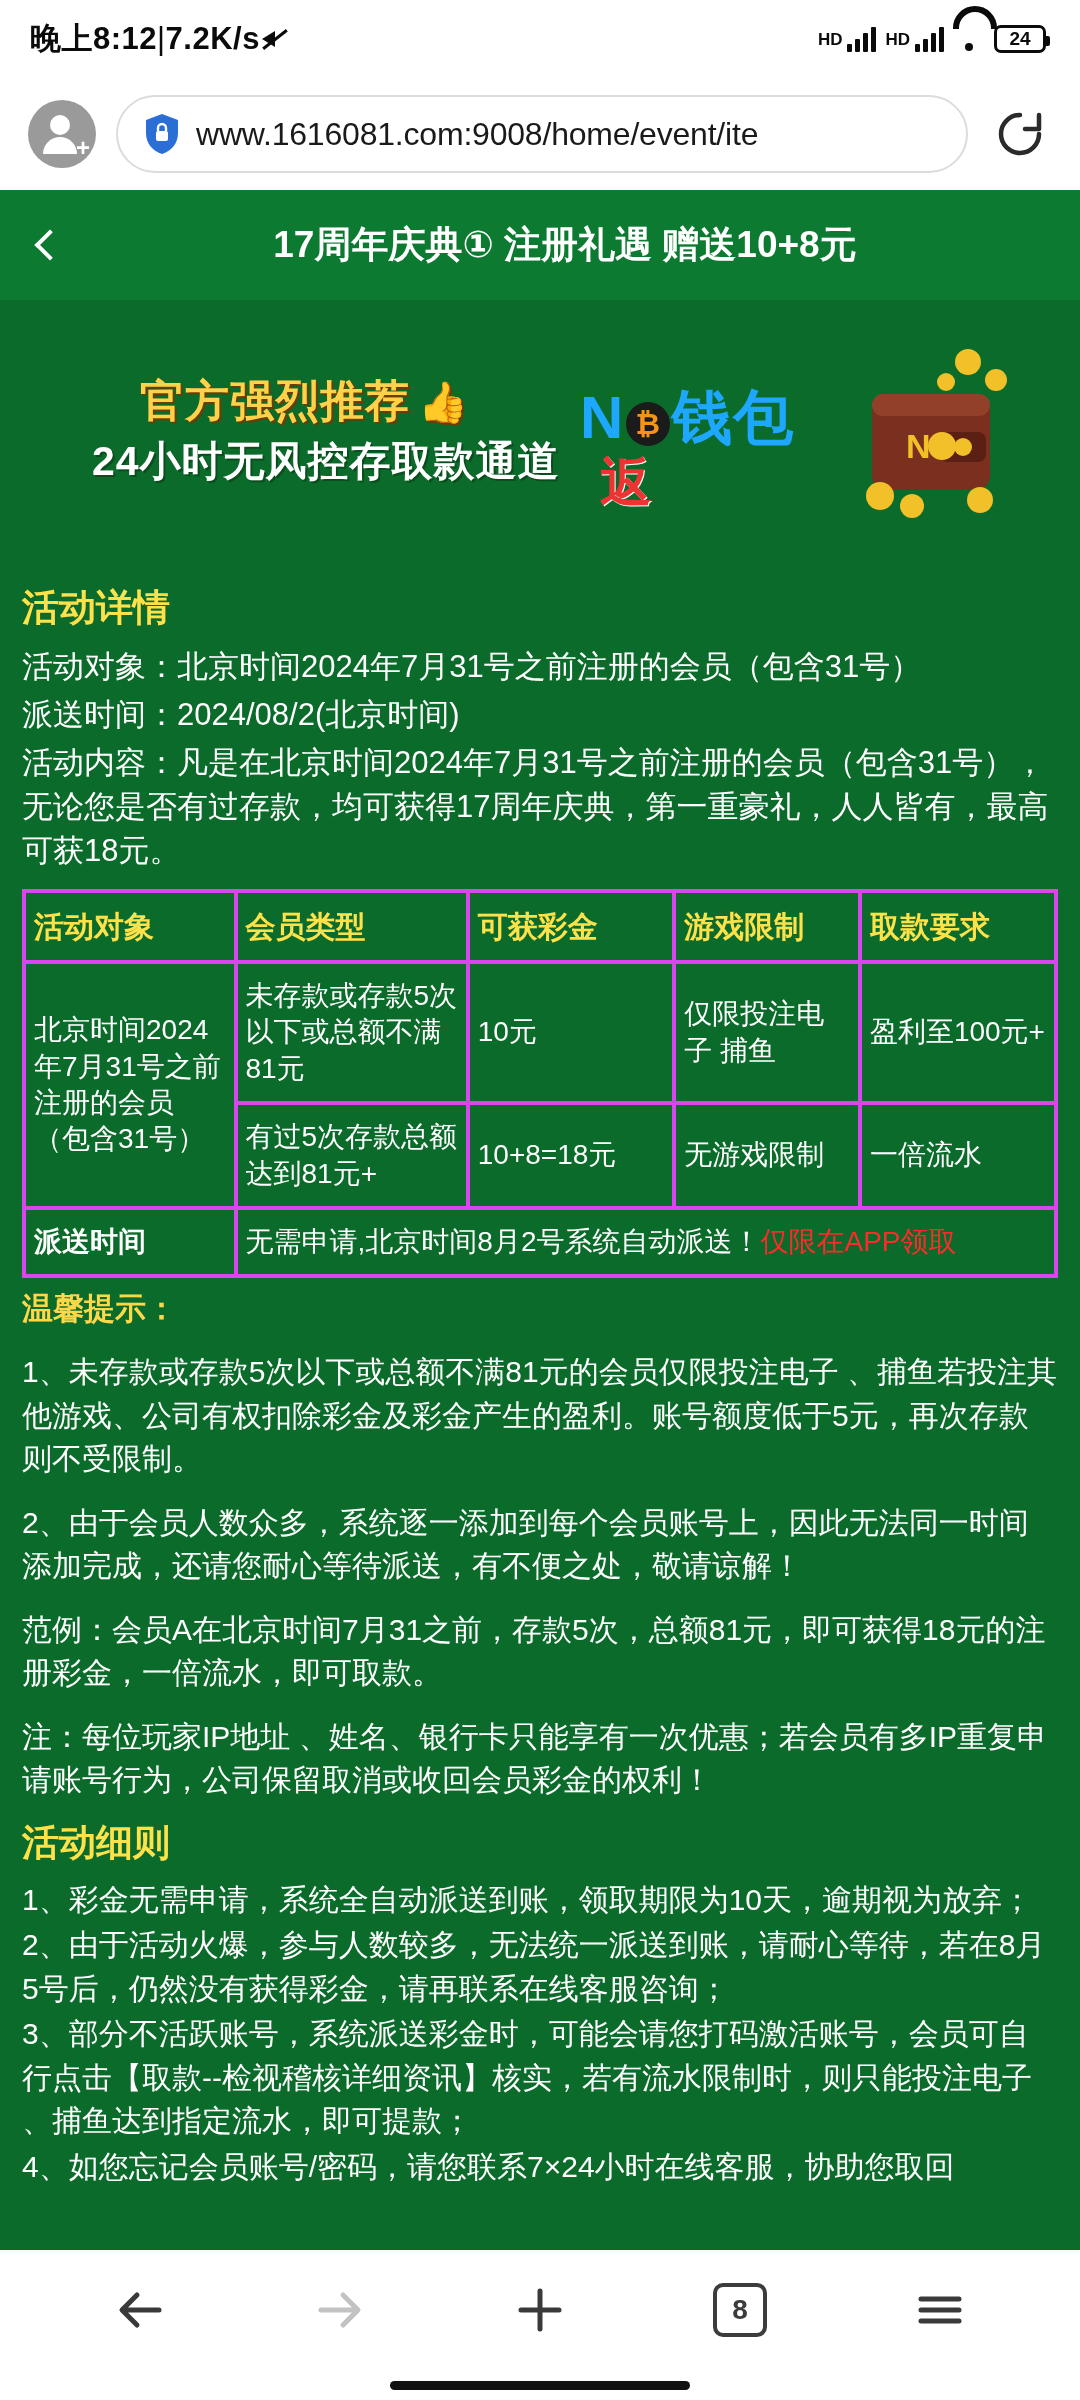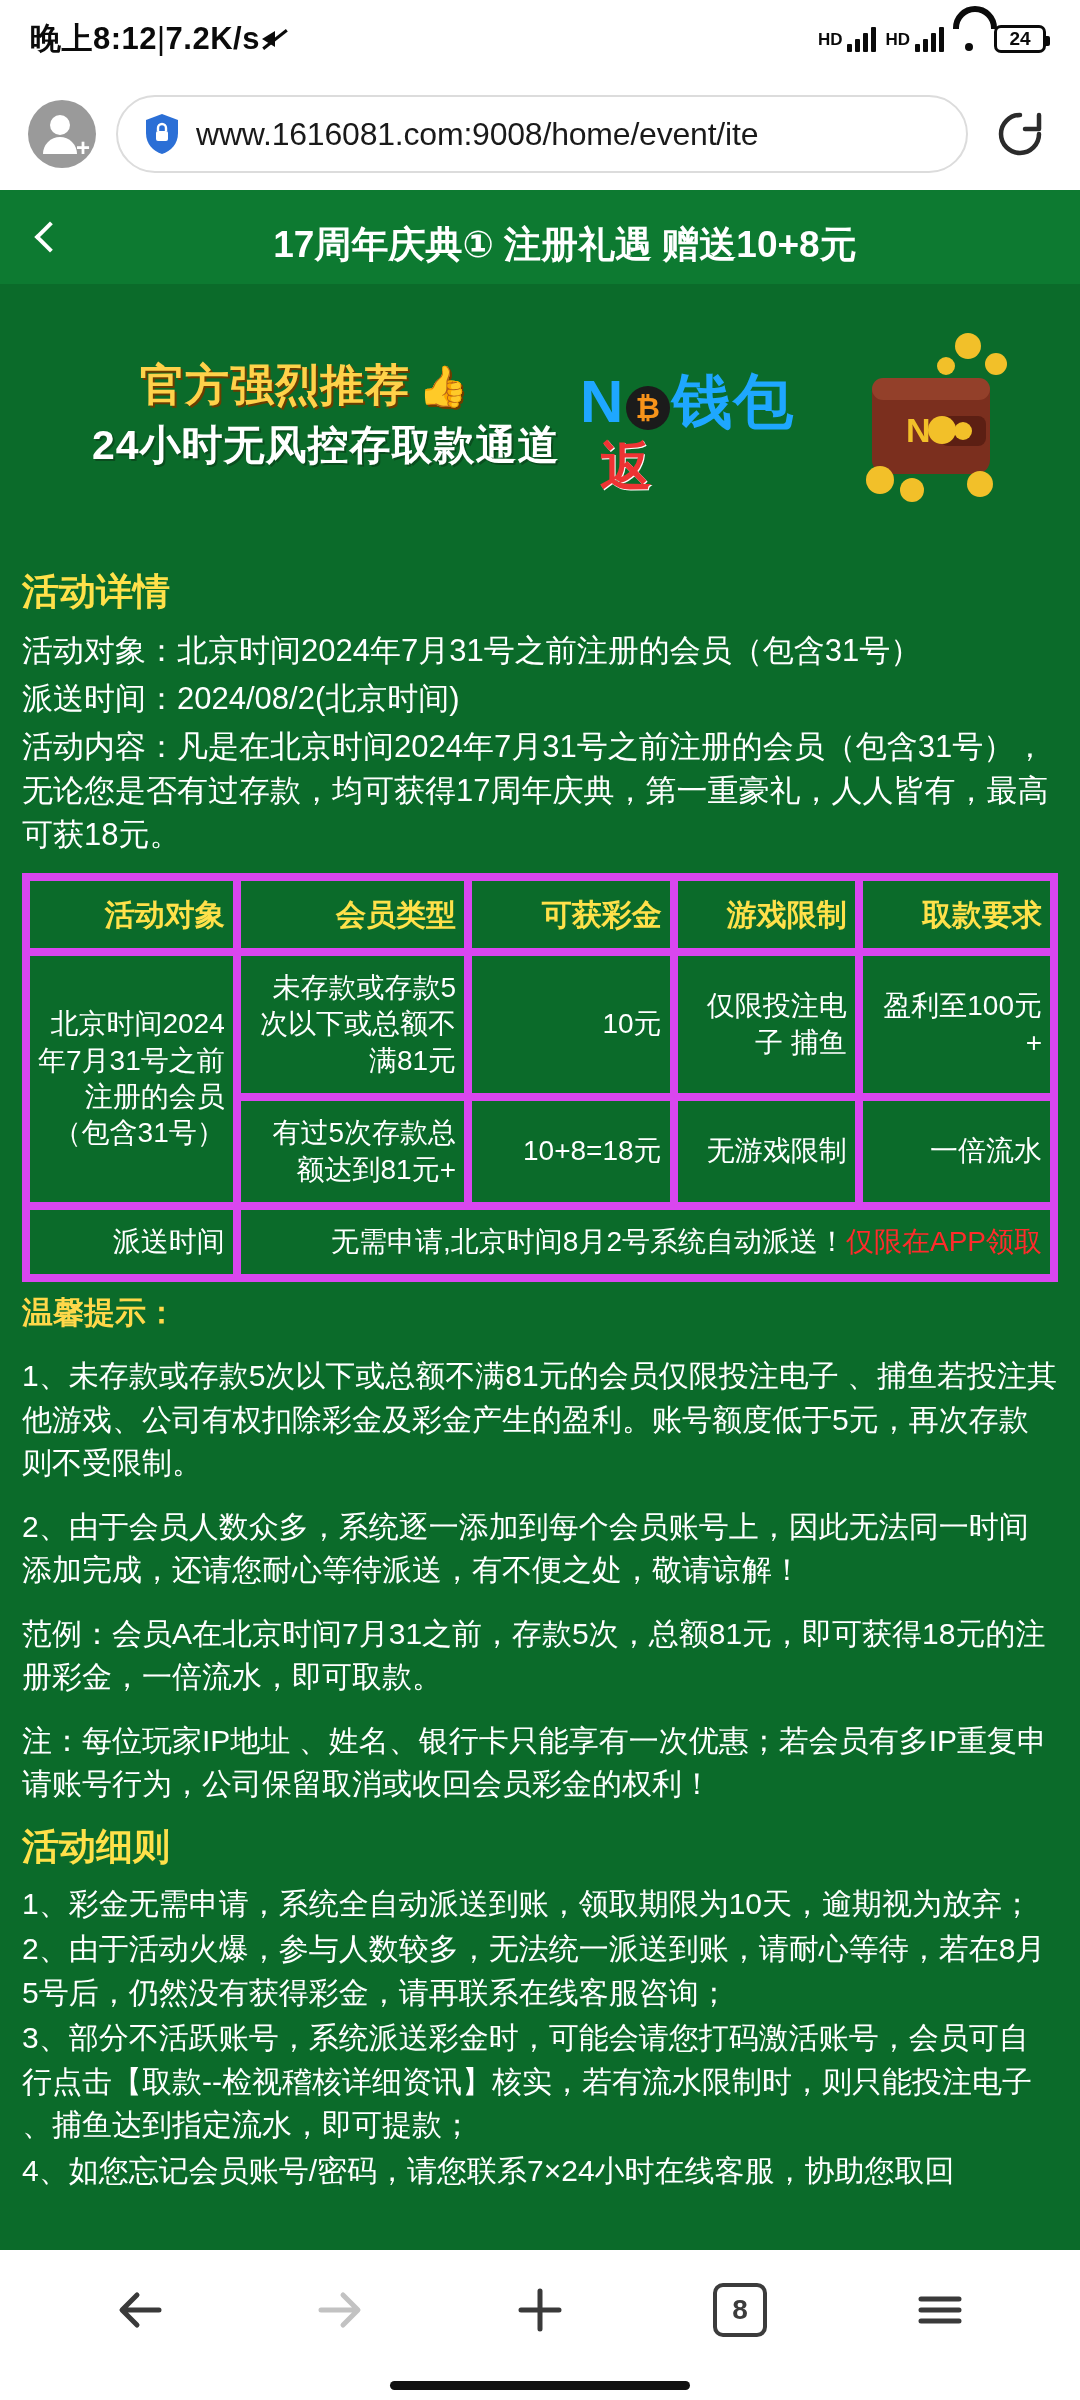--- a/index.html
+++ b/index.html
@@ -72,21 +72,21 @@
   .url-text {
     font-size: 32px; color: #1a1a1a; white-space: nowrap; overflow: hidden; letter-spacing: -0.2px;
   }
   .reload {
     width: 64px; height: 64px; flex: 0 0 64px; display:flex;align-items:center;justify-content:center;
   }
 
   
   .page { flex: 1; background: #0b6b2a; overflow: hidden; position: relative; }
   .topbar {
-    height: 94px; background: #0d7a31; display: flex; align-items: center; padding: 0 20px;
+    height: 110px; background: #0d7a31; display: flex; align-items: center; padding: 0 20px;
     position: relative;
   }
   .back-chevron { width: 60px; flex: 0 0 60px; display:flex;align-items:center;justify-content:center; }
   .back-chevron span {
     display:block; width: 22px; height: 22px; border-left: 4px solid #fff; border-bottom: 4px solid #fff;
     transform: rotate(45deg);
   }
   .page-title {
     position: absolute; left: 90px; right: 40px; top: 0; height: 110px;
     display: flex; align-items: center; justify-content: center; text-align: center;
@@ -125,26 +125,26 @@
   
   .content { padding: 0 22px 0 22px; color: #fff; }
   .sec-title { color: #ffe14a; font-size: 37px; font-weight: bold; margin: 18px 0 12px; }
   .p { font-size: 31px; line-height: 1.42; color: #ffffff; margin-bottom: 4px; }
 
   table.tbl {
     width: 100%; border-collapse: collapse; margin: 16px 0 10px; background: #0b6b2a;
     table-layout: fixed;
   }
   table.tbl td, table.tbl th {
-    border: 8px solid #d946ef; text-align: right; vertical-align: middle;
+    border: 4px solid #d946ef; text-align: left; vertical-align: middle;
     padding: 14px 8px; font-size: 28px; color: #ffffff; line-height: 1.3;
   }
   table.tbl th { color: #ffe14a; font-weight: bold; font-size: 30px; }
   .red { color: #ff2b2b; }
-  .yellow { color: #ffe14a; }
+  .yellow { color: #ffe14a; font-weight: bold; }
 
   .tip-title { color: #ffd84a; font-size: 31px; font-weight: bold; margin: 10px 0 6px; }
   .tip { font-size: 30px; line-height: 1.45; margin-bottom: 2px; margin-top: 20px; }
 
   .rules-title { color: #ffe14a; font-size: 37px; font-weight: bold; margin: 16px 0 10px; }
   .rule { font-size: 30px; line-height: 1.45; margin-bottom: 2px; }
 
   
   .navbar {
     height: 120px; flex: 0 0 120px; background: #fff; display: flex; align-items: center;

